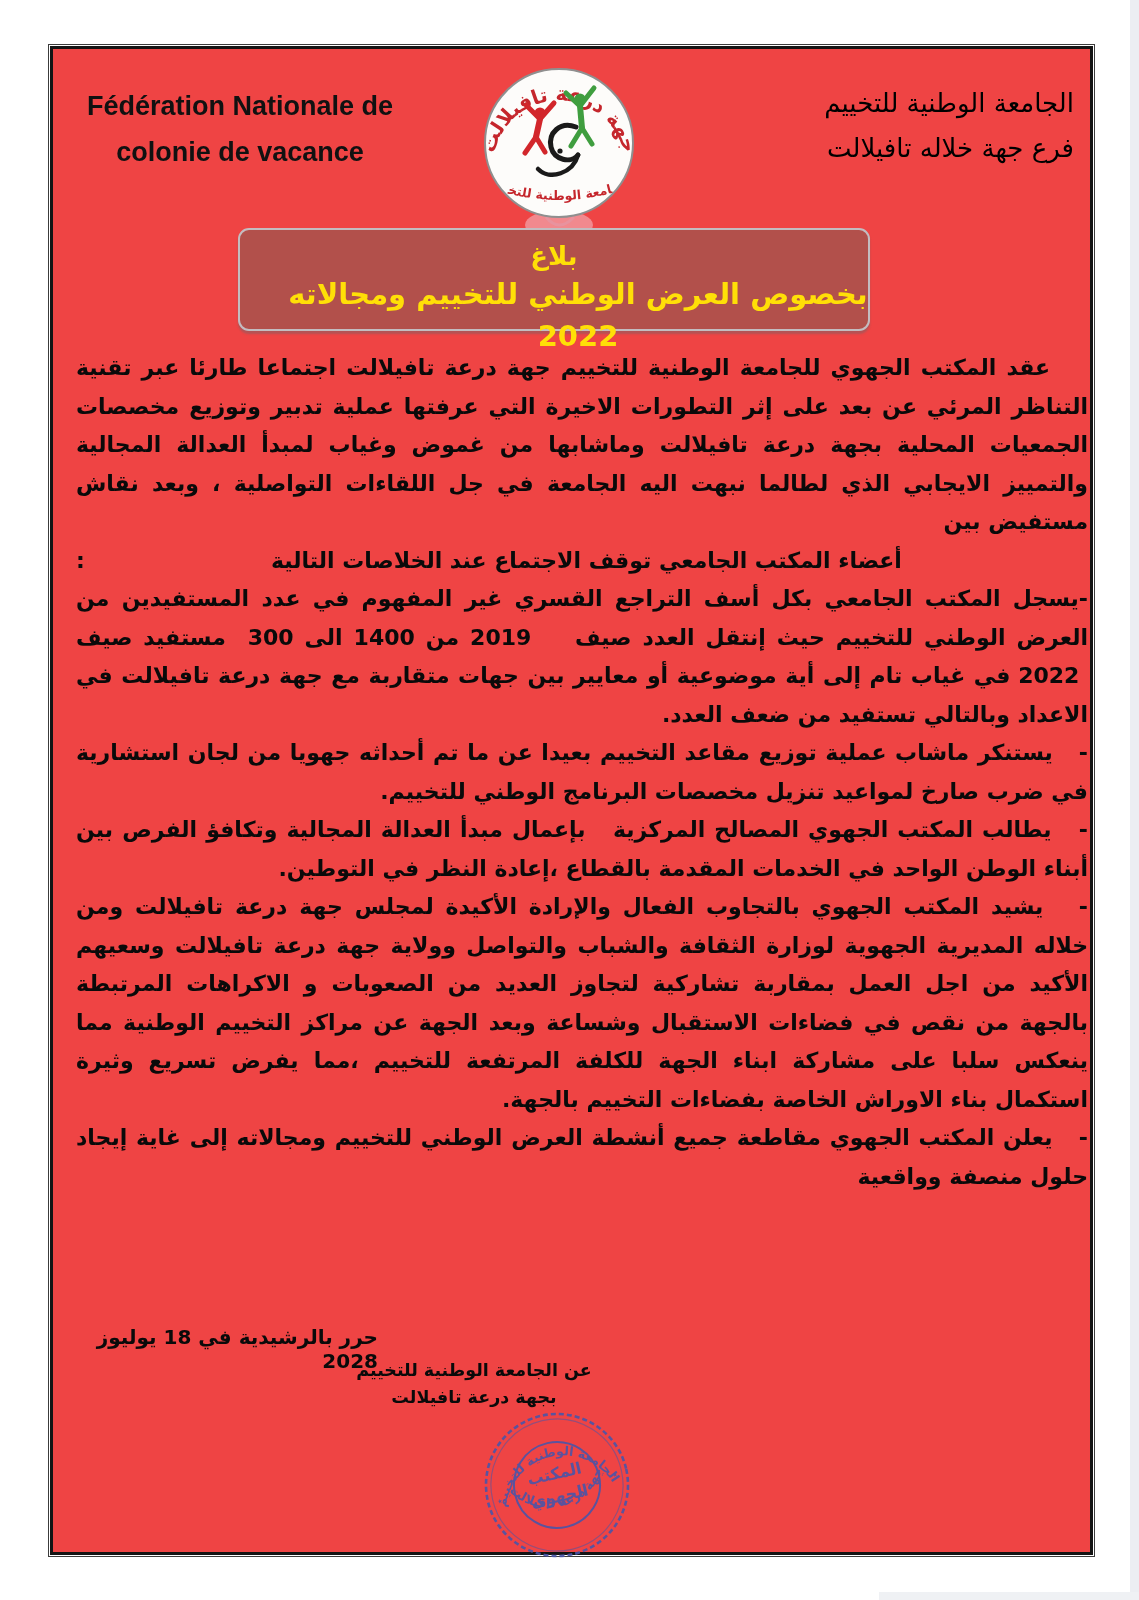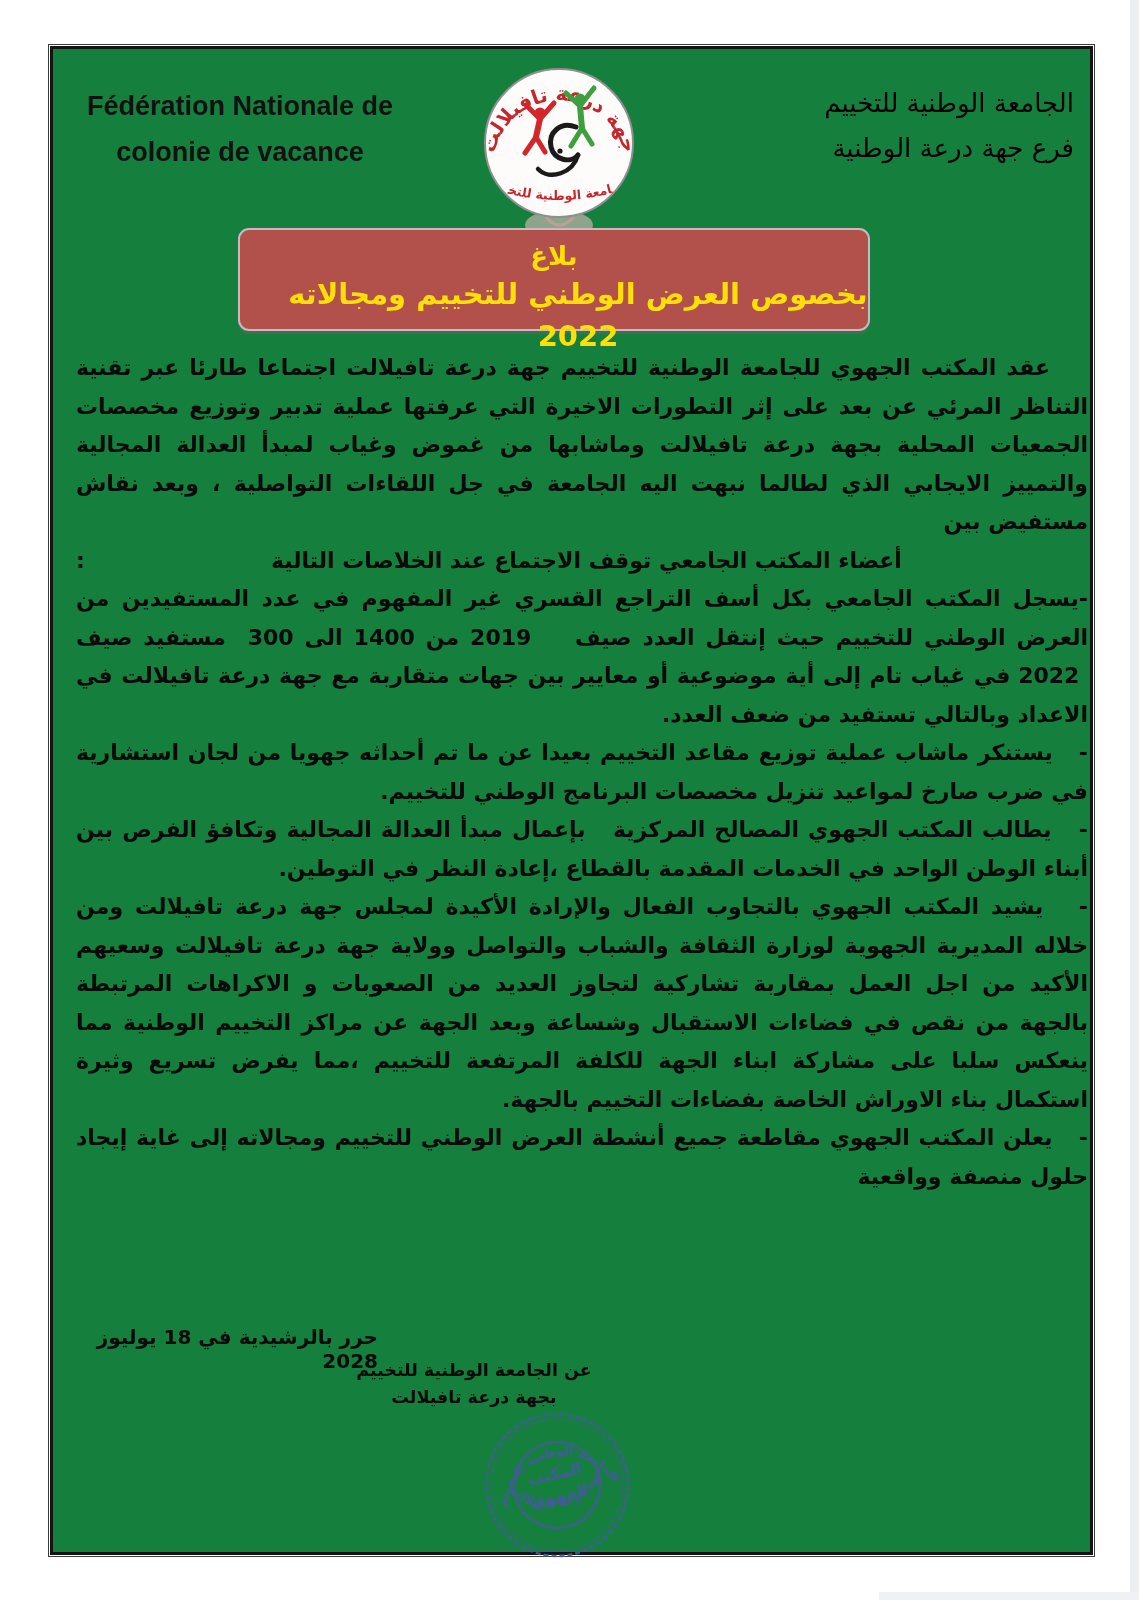--- a/index.html
+++ b/index.html
@@ -16,21 +16,21 @@
   .scan-edge-bottom{
     position:absolute;right:0;bottom:0;width:260px;height:8px;
     background:#eff1f4;
   }
   .page-frame{
     position:absolute;left:50px;top:46px;
     width:1037px;height:1503px;
     border:3px solid #141414;
     outline:1px solid #3c3c3c;
     outline-offset:1px;
-    background:#15803d;
+    background:#ef4444;
   }
   
   .french-title{
     position:absolute;left:22px;top:34px;width:330px;
     text-align:center;
     font-family:"Liberation Sans","DejaVu Sans",sans-serif;
     font-weight:bold;font-size:27px;line-height:46px;color:#111;
   }
   .arabic-title{
     position:absolute;right:16px;top:32px;width:330px;
@@ -140,21 +140,21 @@
       </g>
 
       <text font-size="12.5" font-weight="bold" fill="#c5262c">
         <textPath href="#logoBottomArc" startOffset="50%" text-anchor="middle">الجامعة الوطنية للتخييم</textPath>
       </text>
     </svg>
   </div>
 
   <div class="arabic-title">
     <div>الجامعة الوطنية للتخييم</div>
-    <div>فرع جهة درعة الوطنية</div>
+    <div>فرع جهة خلاله تافيلالت</div>
   </div>
 
   <div class="banner">
     <div class="banner-line1">بلاغ</div>
     <div class="banner-line2">بخصوص العرض الوطني للتخييم ومجالاته 2022</div>
   </div>
 
   <div class="doc-body">
     <p class="intro">عقد المكتب الجهوي للجامعة الوطنية للتخييم جهة درعة تافيلالت اجتماعا طارئا عبر تقنية التناظر المرئي عن بعد على إثر التطورات الاخيرة التي عرفتها عملية تدبير وتوزيع مخصصات الجمعيات المحلية بجهة درعة تافيلالت وماشابها من غموض وغياب لمبدأ العدالة المجالية والتمييز الايجابي الذي لطالما نبهت اليه الجامعة في جل اللقاءات التواصلية ، وبعد نقاش مستفيض بين</p>
     <div class="intro-close">

